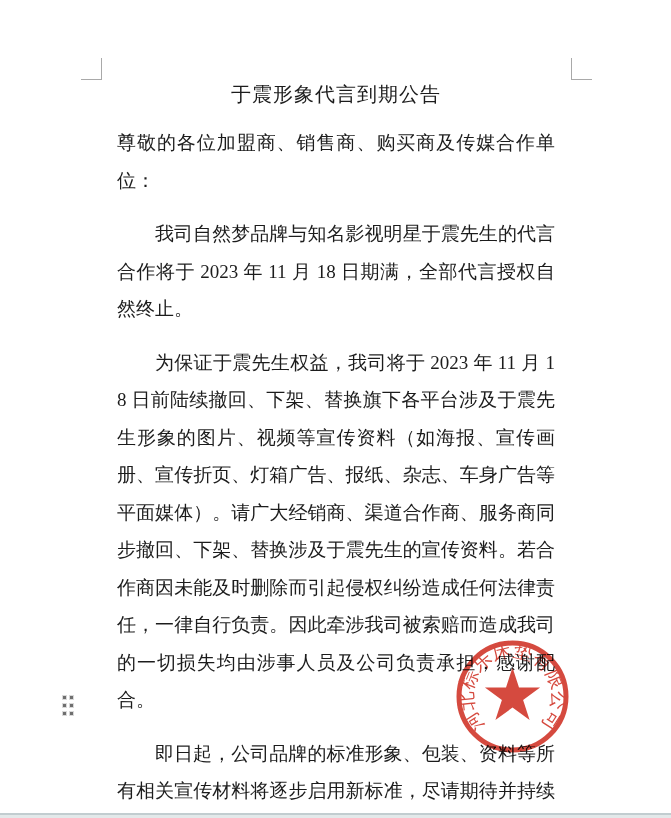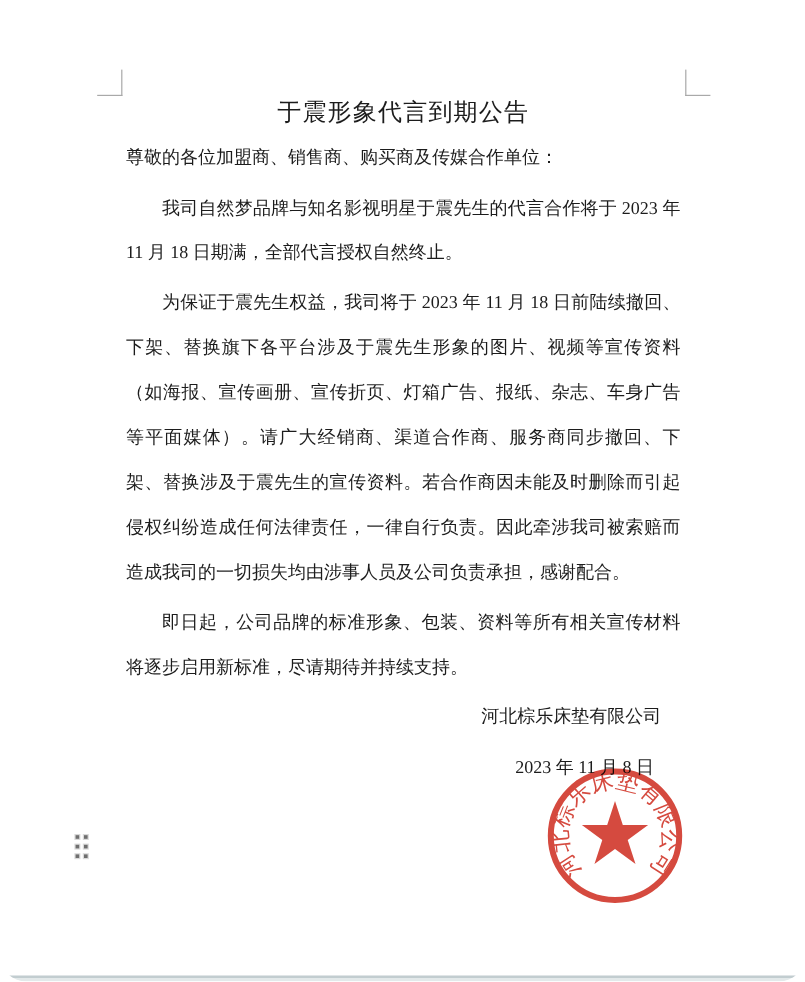--- a/index.html
+++ b/index.html
@@ -1,33 +1,32 @@
 <!DOCTYPE html>
 <html><head>
 <meta charset="utf-8">
 <style>
   html,body { margin:0; padding:0; background:#ffffff; }
   .page {
     position:relative; width:671px; height:818px; background:#ffffff;
     font-family:"Liberation Serif","DejaVu Serif",serif; color:#1c1c1c;
     overflow:hidden;
-    border-radius:22px;
   }
   
   .crop-mark { position:absolute; top:58px; width:20px; height:21px; }
   .crop-left  { left:81px;  border-right:1px solid #a9a9a9; border-bottom:1px solid #a9a9a9; }
   .crop-right { left:571px; border-left:1px solid #a9a9a9;  border-bottom:1px solid #a9a9a9; }
 
   .content { position:absolute; left:101px; top:80px; width:470px; }
   .title {
     font-size:20px; font-weight:normal; letter-spacing:1px;
     text-align:center; margin:0 0 6px 0; line-height:28px;
   }
   .content p {
-    margin:4px; font-size:15px; line-height:37.5px;
+    margin:16px; font-size:19px; line-height:37.5px;
     text-align:justify; text-justify:inter-character; word-break:break-all;
   }
   .para { text-indent:2em; margin-top:4px !important; }
   .closing { margin-top:14px !important; }
   .signature p { text-align:right; }
   .sig-company { padding-right:16px; }
   .sig-date { padding-right:22px; }
 
   
   .seal {

